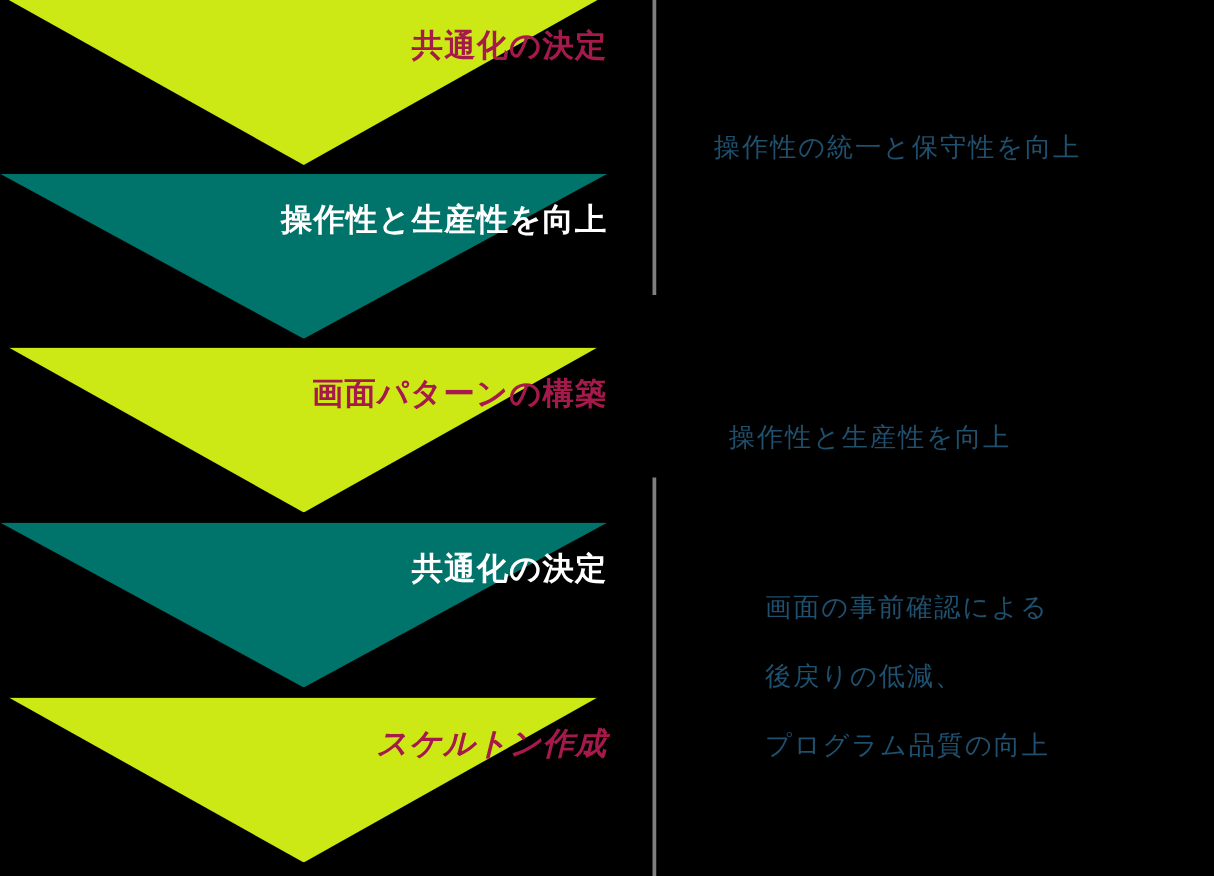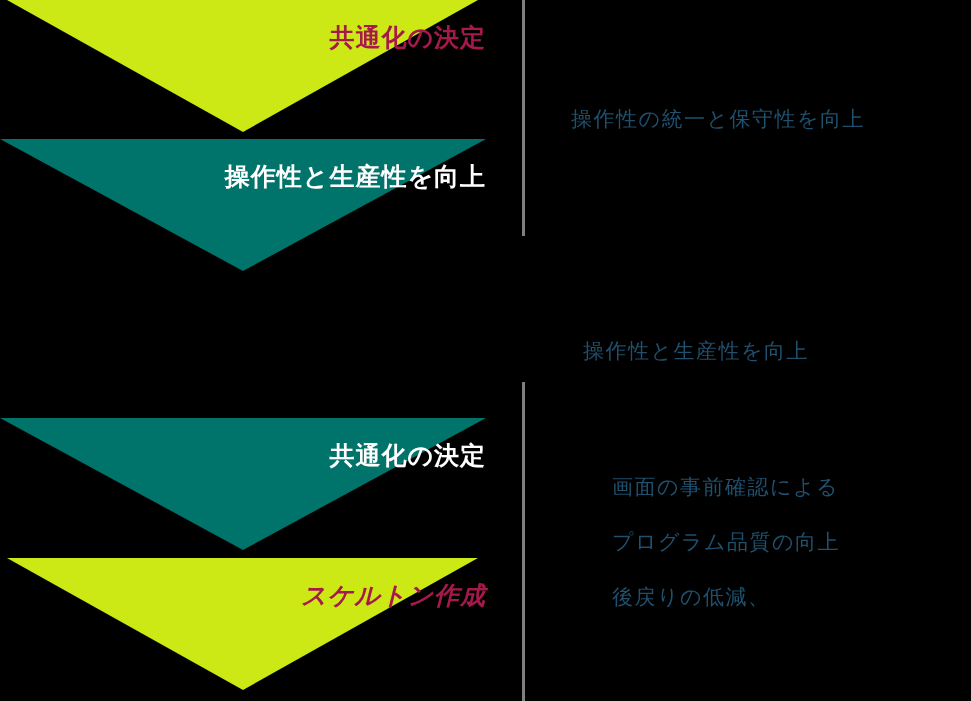--- a/index.html
+++ b/index.html
@@ -80,20 +80,24 @@
   <div class="band band-1">
     <div class="tri narrow" style="background-color: rgb(204, 232, 21);"></div>
     <div class="step-label" style="color: rgb(166, 25, 75);">共通化の決定</div>
   </div>
 
   <div class="band band-2">
     <div class="tri wide" style="background-color: rgb(0, 115, 106);"></div>
     <div class="step-label" style="color: rgb(255, 255, 255);">操作性と生産性を向上</div>
   </div>
 
+  <div class="band band-3">
+    <div class="tri narrow" style="background-color: rgb(204, 232, 21);"></div>
+    <div class="step-label" style="color: rgb(166, 25, 75);">画面パターンの構築</div>
+  </div>
 
   <div class="band band-4">
     <div class="tri wide" style="background-color: rgb(0, 115, 106);"></div>
     <div class="step-label" style="color: rgb(255, 255, 255);">共通化の決定</div>
   </div>
 
   <div class="band band-5">
     <div class="tri narrow" style="background-color: rgb(204, 232, 21);"></div>
     <div class="step-label" style="color: rgb(166, 25, 75); font-style: italic;">スケルトン作成</div>
   </div>
@@ -104,17 +108,17 @@
   <div class="annotation annotation-1" style="color: rgb(31, 80, 110);">
     <span class="line">操作性の統一と保守性を向上</span>
   </div>
 
   <div class="annotation annotation-2" style="color: rgb(31, 80, 110);">
     <span class="line">操作性と生産性を向上</span>
   </div>
 
   <div class="annotation annotation-3" style="color: rgb(31, 80, 110);">
     <span class="line">画面の事前確認による</span>
+    <span class="line">後戻りの低減、</span>
     <span class="line">プログラム品質の向上</span>
-    <span class="line">後戻りの低減、</span>
   </div>
 
 </div>
 
 </body></html>

